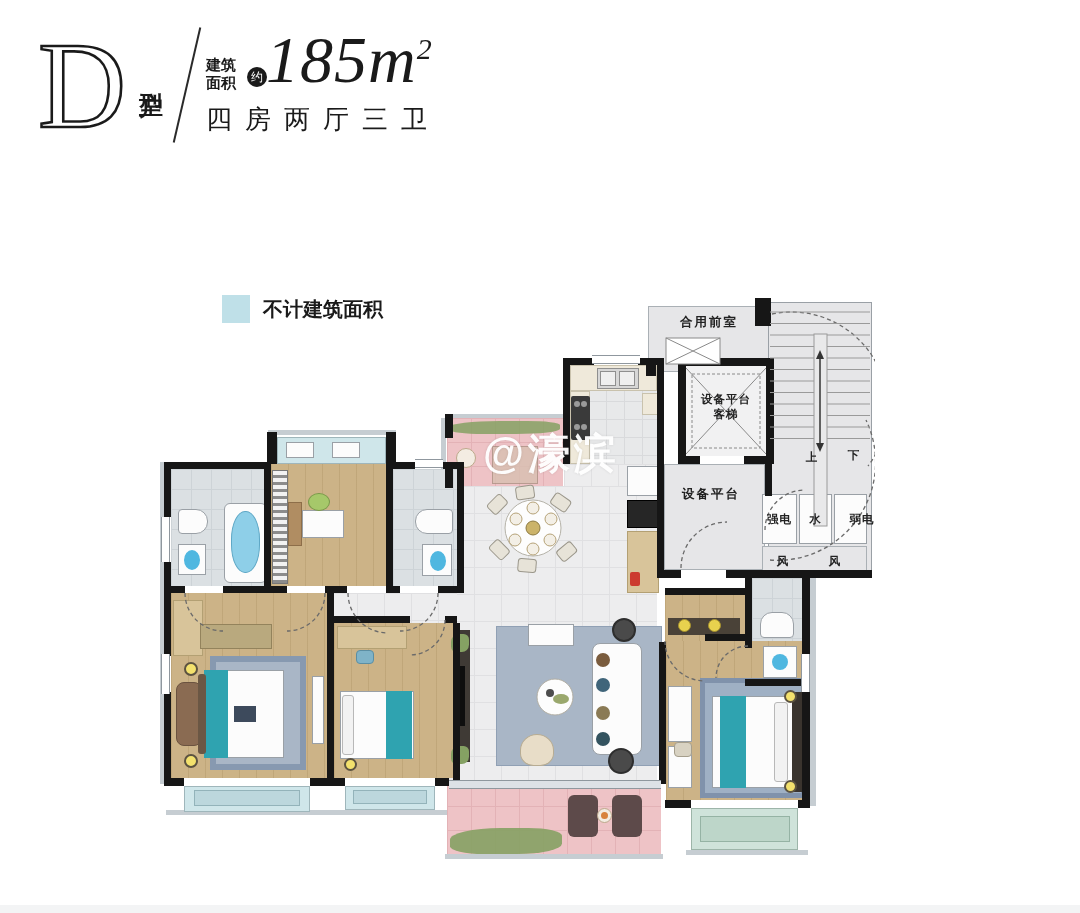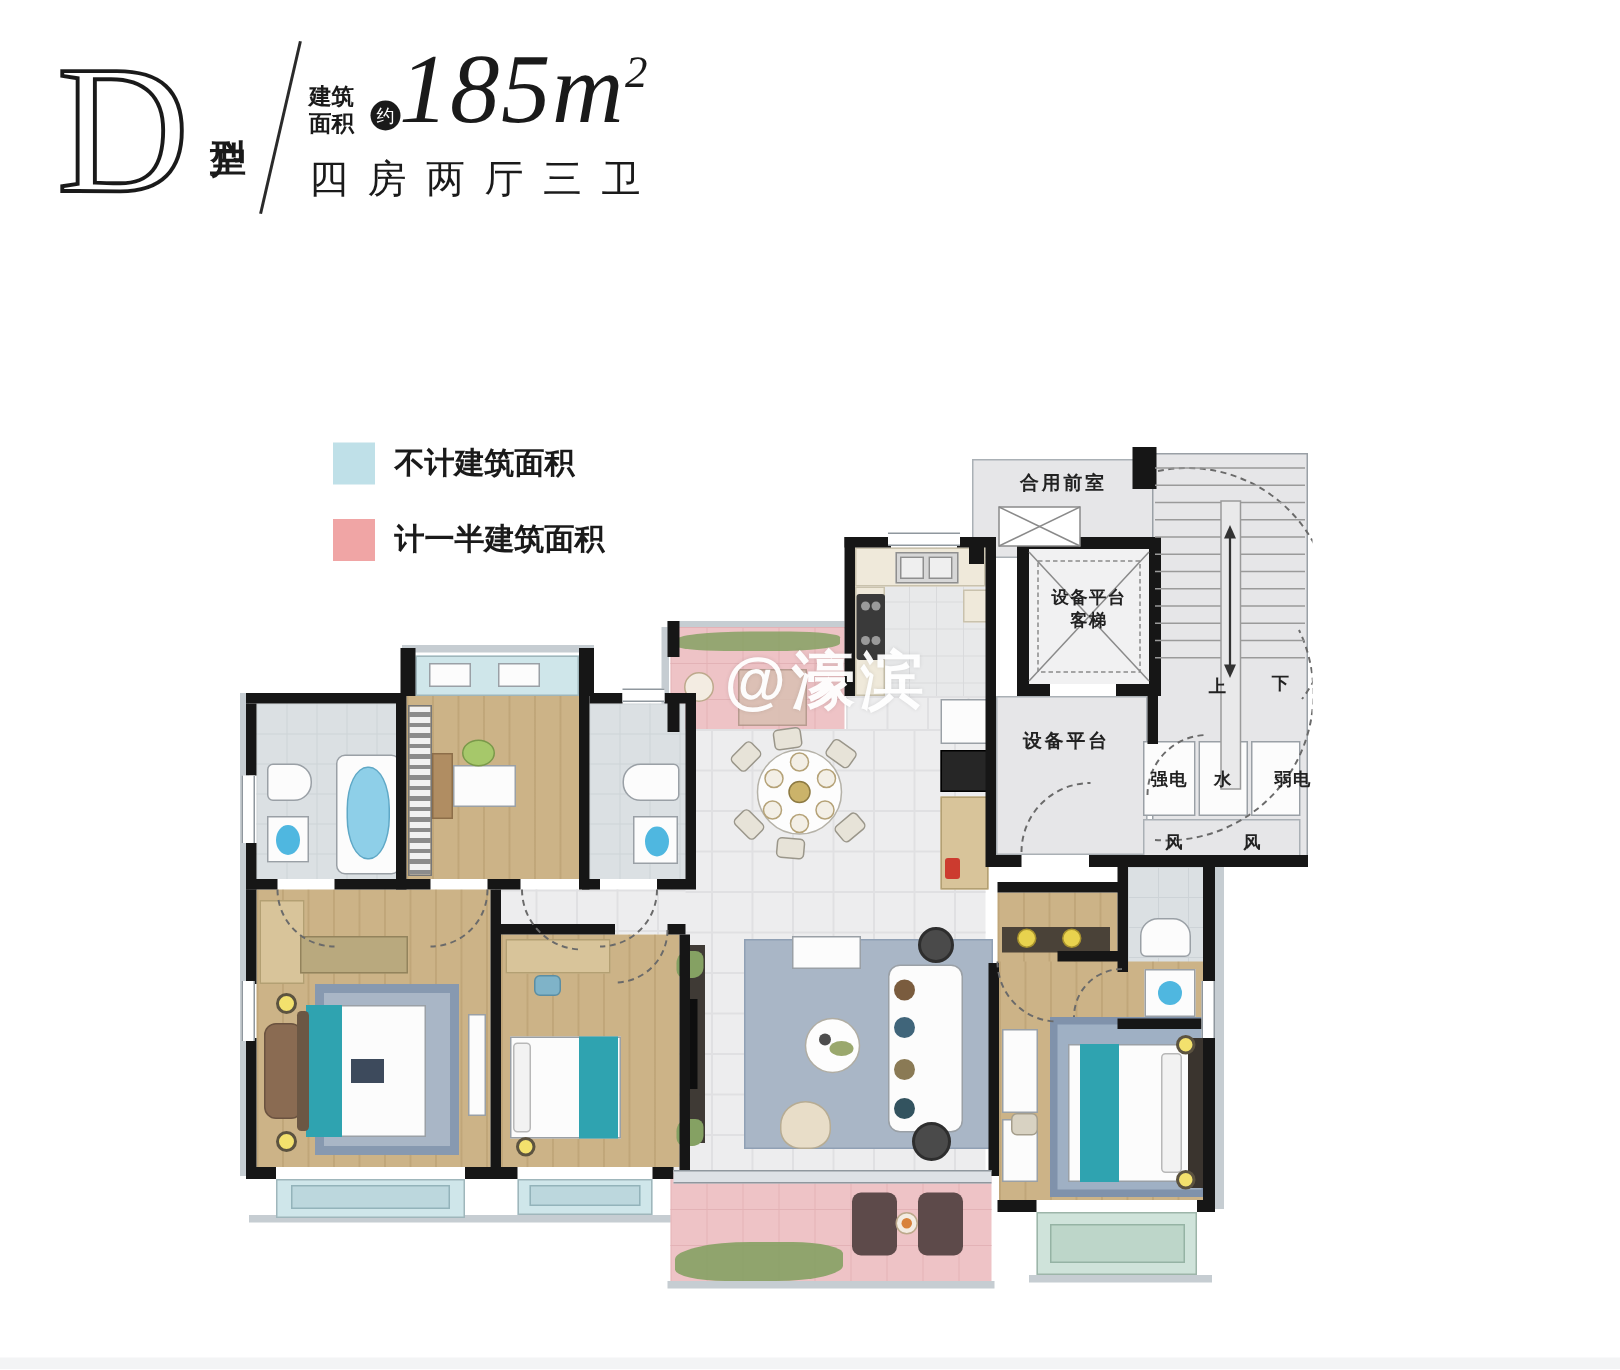--- a/index.html
+++ b/index.html
@@ -16,21 +16,21 @@
   .approx-badge{position:absolute;left:247px;top:67px;width:20px;height:20px;border-radius:50%;
         background:#1a1a1a;color:#fff;font-size:12px;line-height:20px;text-align:center;}
   .area-big{position:absolute;left:266px;top:22px;font-family:"Liberation Serif","DejaVu Serif",serif;
         font-style:italic;font-weight:500;font-size:66px;letter-spacing:1px;}
   .area-big sup{font-size:30px;vertical-align:super;}
   .rooms{position:absolute;left:206px;top:102px;font-size:26px;font-weight:400;letter-spacing:13px;}
   .project{position:absolute;left:545px;top:58px;font-size:42px;font-weight:300;letter-spacing:40px;
         white-space:nowrap;color:#1f1f1f;}
 
   
-  .legend-item{position:absolute;display:flex;align-items:flex-start;}
+  .legend-item{position:absolute;display:flex;align-items:flex-end;}
   .legend-swatch{width:28px;height:28px;margin-right:13px;}
   .legend-label{font-size:20px;font-weight:700;}
 
   
   #plan{position:absolute;left:160px;top:298px;width:715px;height:570px;}
   #plan .r{position:absolute;box-sizing:border-box;}
   .tile{background:#ededee;background-image:
         linear-gradient(#e0e0e2 1px,transparent 1px),linear-gradient(90deg,#e0e0e2 1px,transparent 1px);
         background-size:27px 27px;}
   .wood{background:#ccb387;background-image:linear-gradient(90deg,rgba(120,90,40,.14) 1px,transparent 1px);
@@ -87,24 +87,20 @@
     <div>建筑</div>
     <div>面积</div>
   </div>
   <div class="approx-badge">约</div>
   <div class="area-big"><span>185</span><span>m</span><sup>2</sup></div>
   <div class="rooms">四房两厅三卫</div>
 
   <div class="legend-item" style="left:222px;top:295px;">
     <div class="legend-swatch" style="background: rgb(191, 224, 232);"></div>
     <div class="legend-label">不计建筑面积</div>
-  </div>
-  <div class="legend-item" style="left:222px;top:346px;">
-    <div class="legend-swatch" style="background: rgb(240, 165, 165);"></div>
-    <div class="legend-label">计一半建筑面积</div>
   </div>
 
   <div id="plan">
 
     <span class="plan-label" style="left:488px;top:16px;width:122px;">合用前室</span>
     <div class="plan-label small" style="left:524px;top:94px;width:84px;line-height:15px;">
       <div>设备平台</div>
       <div>客梯</div>
     </div>
     <span class="plan-label" style="left:499px;top:188px;width:104px;">设备平台</span>

